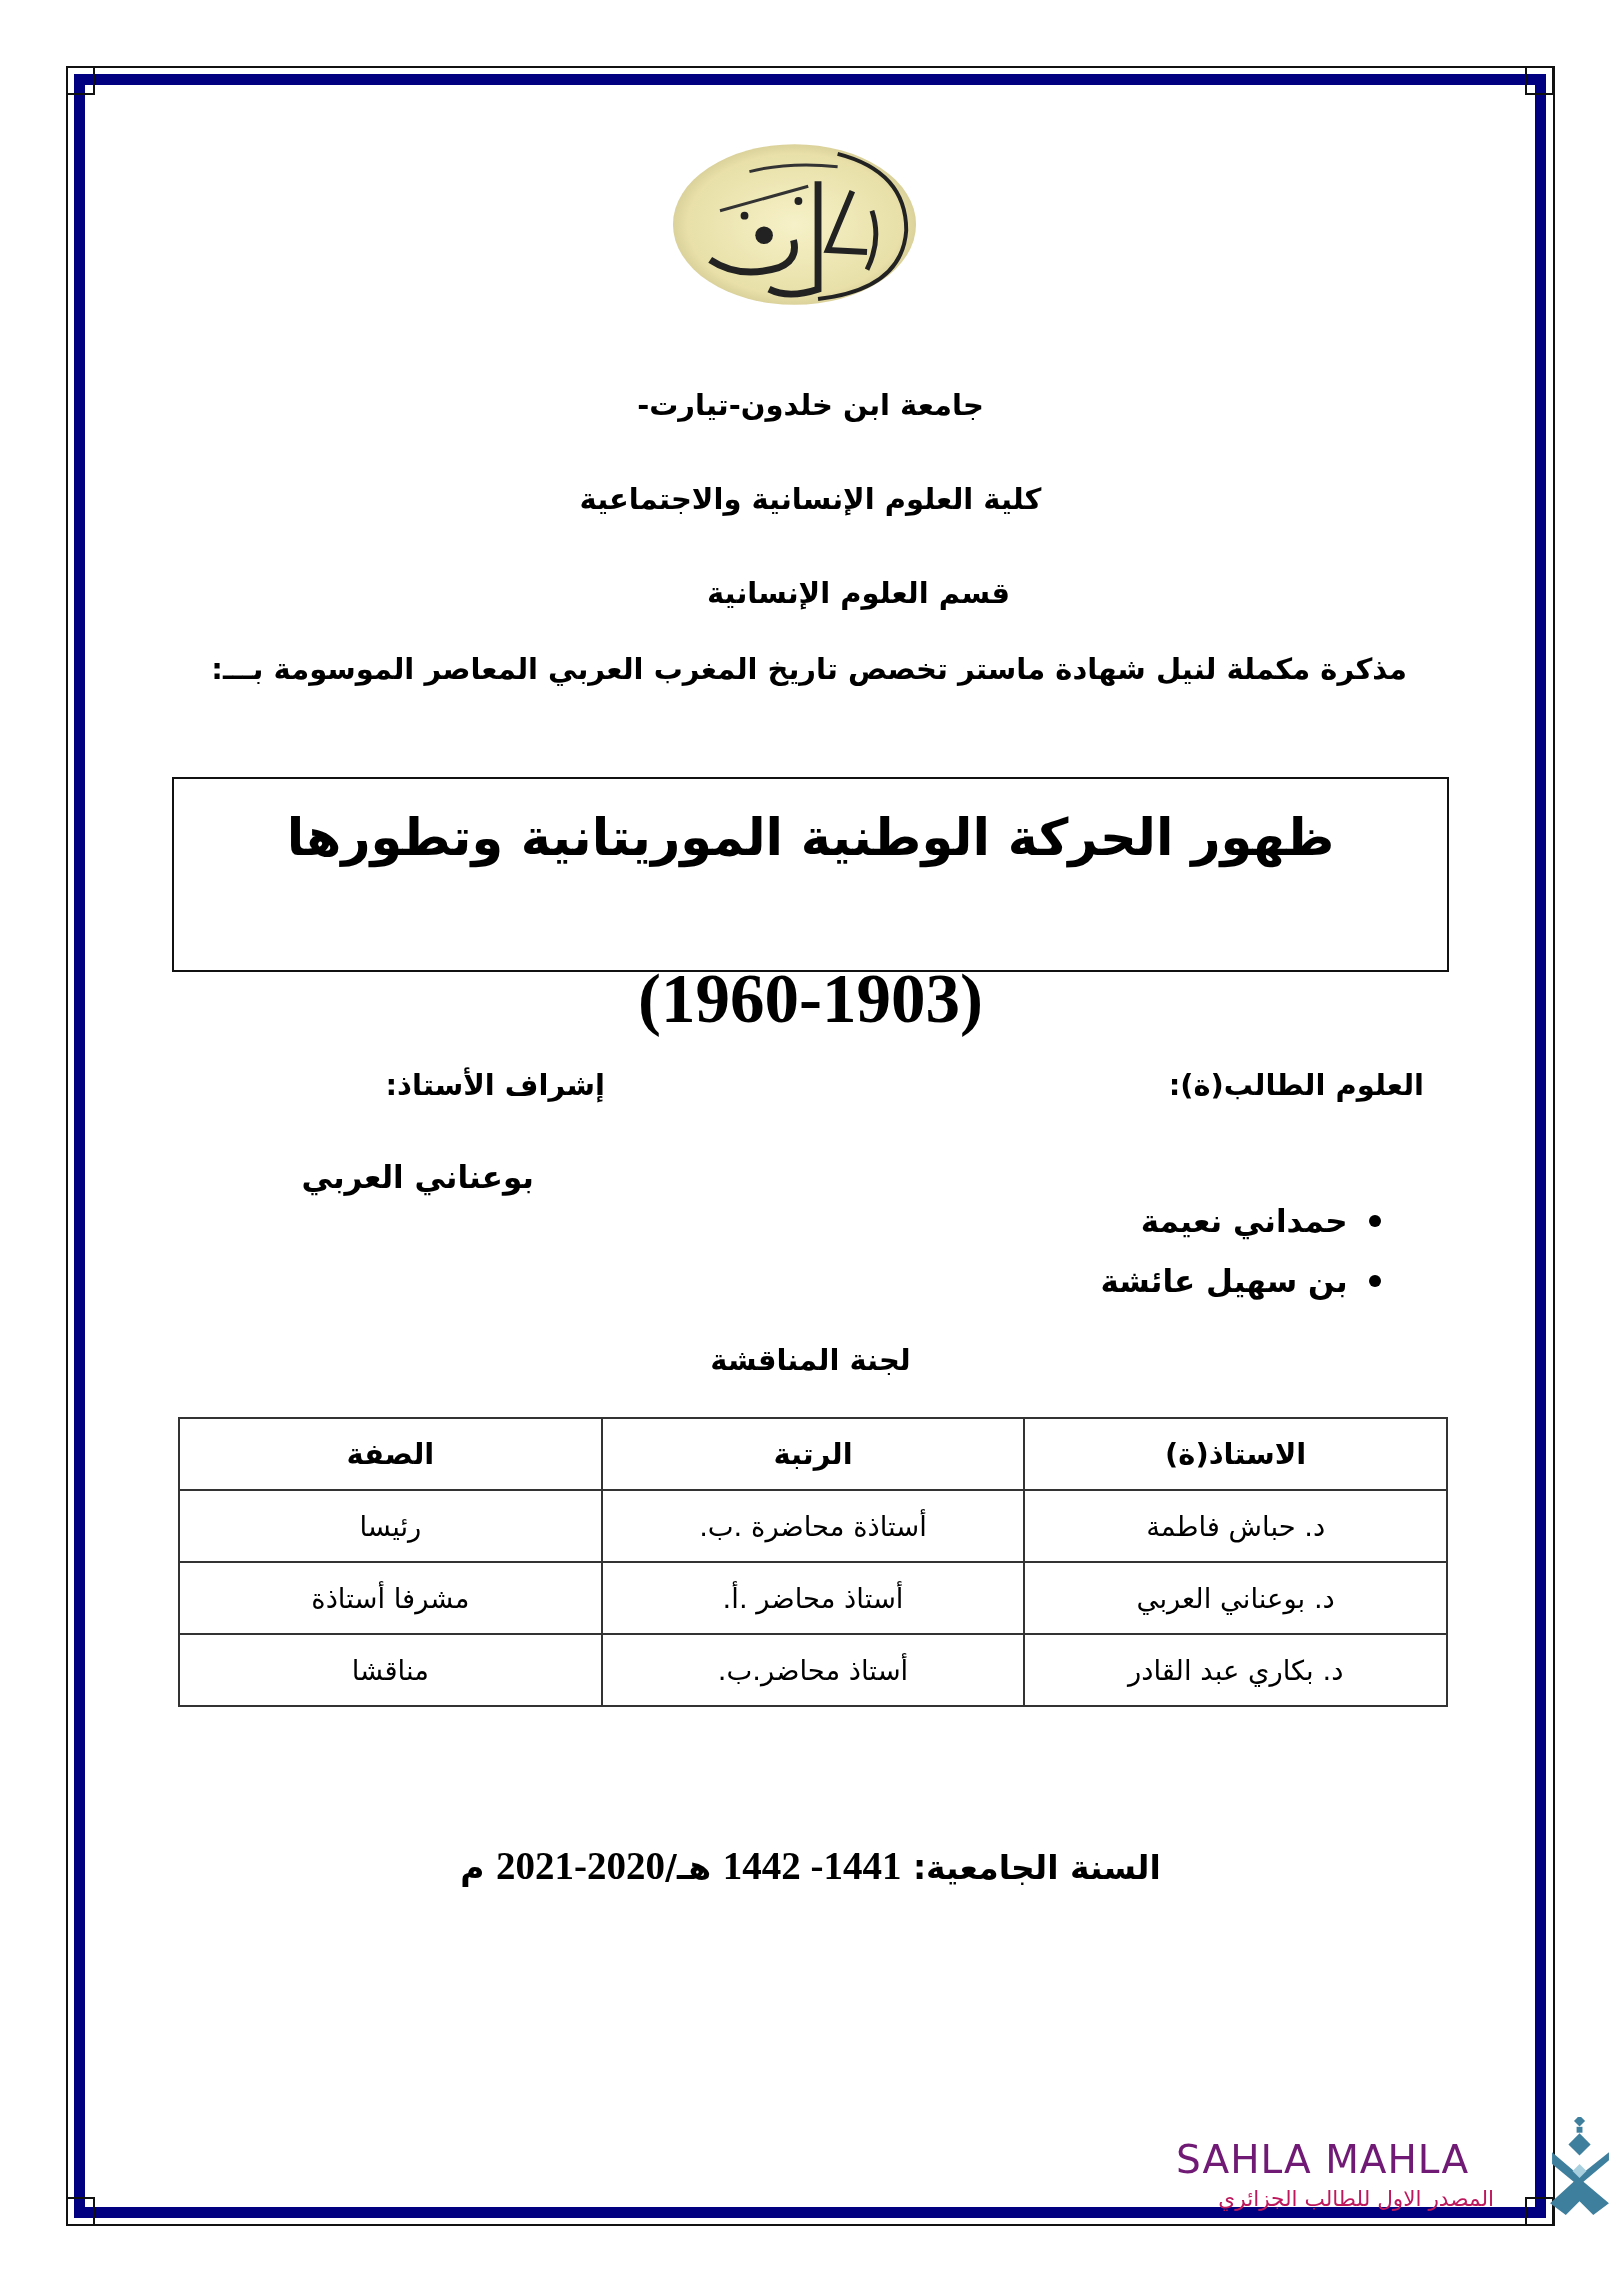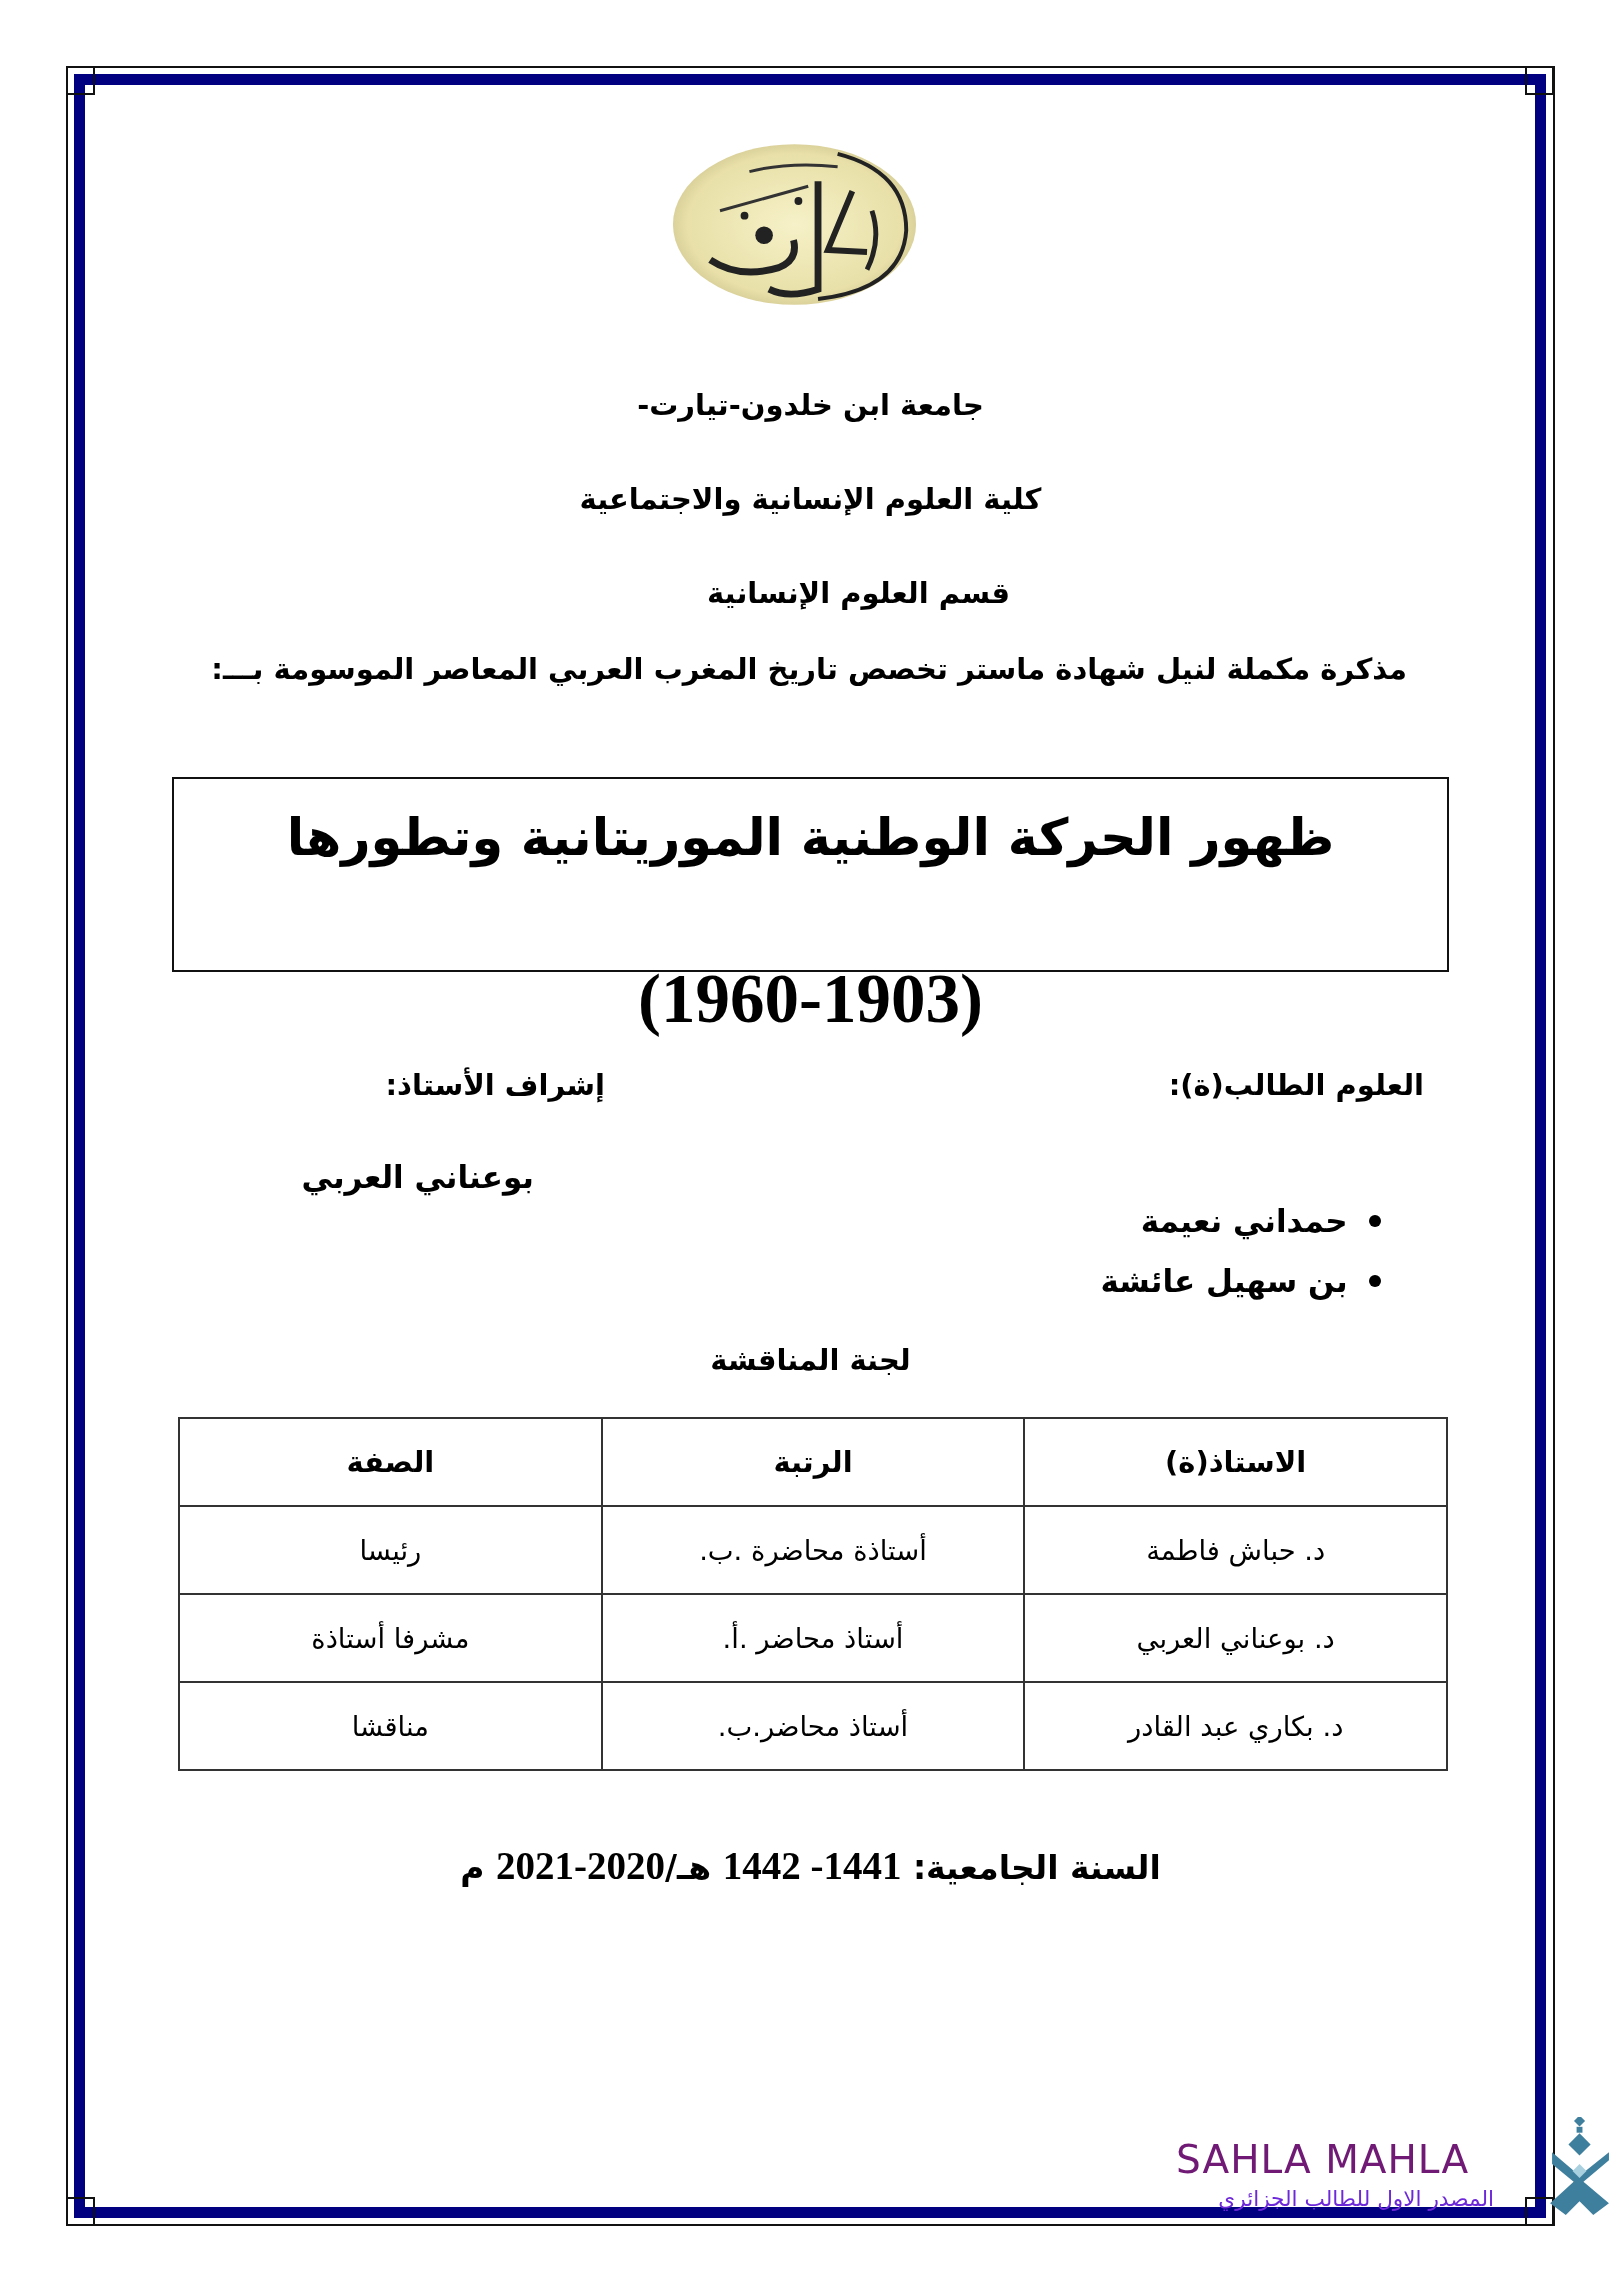--- a/index.html
+++ b/index.html
@@ -16,27 +16,27 @@
   .hdr { font-size: 29px; }
   .subtitle { position: absolute; right: 214px; top: 652px; direction: rtl; font-weight: bold; font-size: 29px; white-space: nowrap; }
   .title-box { position: absolute; left: 172px; top: 777px; width: 1277px; height: 195px; border: 2px solid #111; box-sizing: border-box; }
   .title-main { position: absolute; left: 0; width: 100%; top: 29px; text-align: center; direction: rtl; font-weight: bold; font-size: 51px; }
   .title-years { position: absolute; left: 0; width: 100%; top: 181px; text-align: center; font-family: "Liberation Serif", serif; font-weight: bold; font-size: 69px; direction: ltr; }
   .label { position: absolute; direction: rtl; font-weight: bold; font-size: 29px; white-space: nowrap; }
   .bullet-item { position: absolute; direction: rtl; font-weight: bold; font-size: 31px; white-space: nowrap; display: flex; align-items: center; gap: 21.6px; margin-top: 44px; }
   .bullet-dot { display: inline-block; width: 11.8px; height: 11.8px; border-radius: 50%; background: #000; }
   .committee-title { position: absolute; left: 0; width: 1621px; top: 1343px; text-align: center; direction: rtl; font-weight: bold; font-size: 29px; }
   table.committee { position: absolute; left: 178px; top: 1417px; width: 1270px; border-collapse: collapse; direction: rtl; }
-  table.committee td, table.committee th { border: 2px solid #333; height: 70px; width: 33.33%; text-align: center; font-size: 27.4px; padding: 8px; }
+  table.committee td, table.committee th { border: 2px solid #333; height: 70px; width: 33.33%; text-align: center; font-size: 27.4px; padding: 0; }
   table.committee th { font-weight: bold; font-size: 29px; }
   .year-line { position: absolute; left: 0; width: 1621px; top: 1843px; text-align: center; direction: rtl; font-weight: bold; font-size: 33px; }
   .year-line .num { font-family: "Liberation Serif", serif; font-size: 39px; }
   .watermark { position: absolute; left: 1176px; top: 2137px; width: 445px; height: 108px; }
   .wm-en { position: absolute; left: 0; top: 0; font-family: "DejaVu Sans", sans-serif; font-size: 39px; letter-spacing: 1px; color: #701a75; white-space: nowrap; }
-  .wm-ar { position: absolute; right: 127px; top: 49px; font-size: 21.6px; color: #6d28d9; direction: rtl; white-space: nowrap; }
+  .wm-ar { position: absolute; right: 127px; top: 49px; font-size: 21.6px; color: #be185d; direction: rtl; white-space: nowrap; }
   .wm-icon { position: absolute; left: 368px; top: -19.6px; width: 74px; height: 103px; }
 </style>
 </head>
 <body>
 
 <div class="frame-outer"></div>
 <div class="frame-blue"></div>
 <div class="corner" style="left:66px;top:66px;"></div>
 <div class="corner" style="left:1525px;top:66px;"></div>
 <div class="corner" style="left:66px;top:2197px;"></div>

